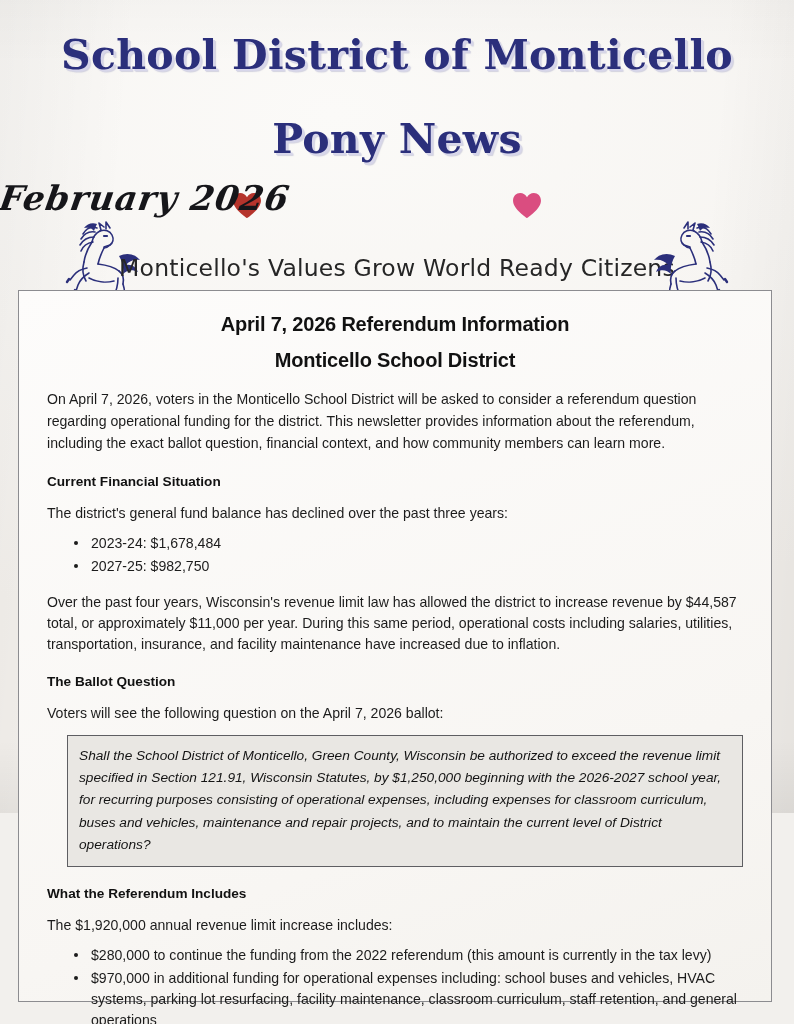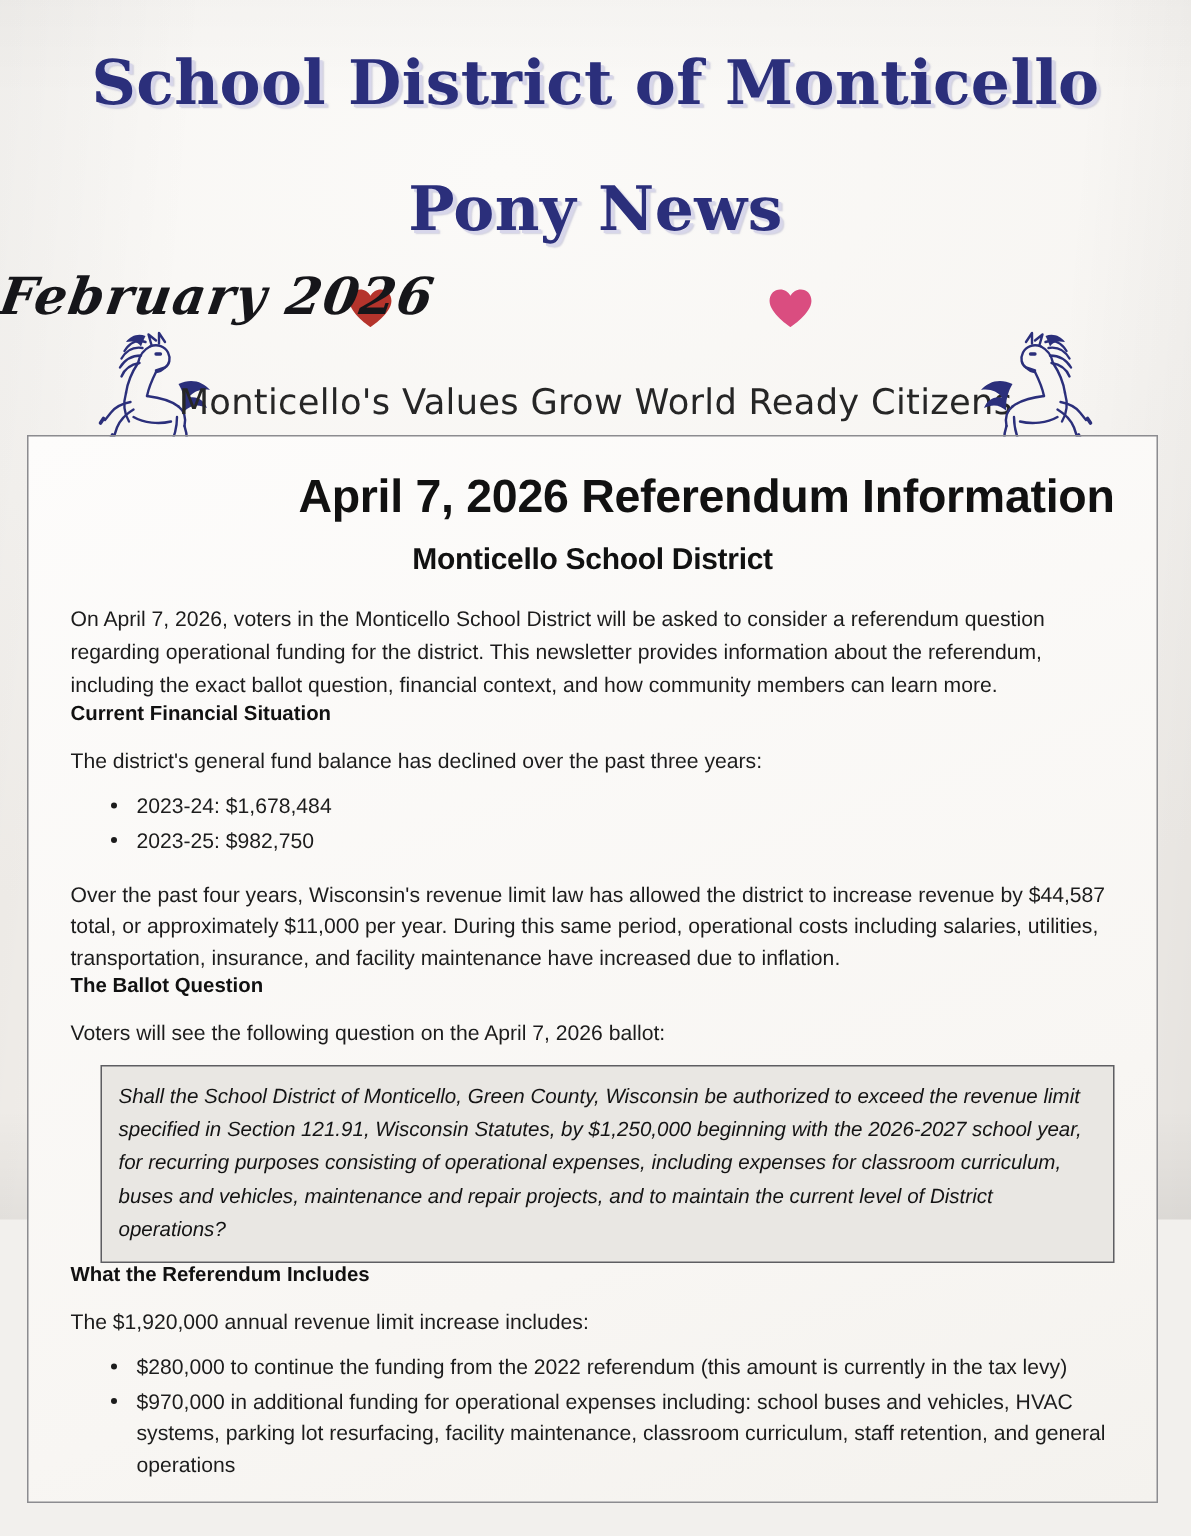--- a/index.html
+++ b/index.html
@@ -121,24 +121,24 @@
     width: 754px;
     height: 712px;
     box-sizing: border-box;
     border: 1px solid #8c8c90;
     background: linear-gradient(160deg, #fdfcfb 0%, #f8f6f3 70%, #f4f2ee 100%);
     padding: 22px 28px 0 28px;
     z-index: 2;
   }
 
   .doc-title {
-    text-align: right;
+    text-align: center;
     font-family: "Liberation Sans Narrow", "Liberation Sans", sans-serif;
     font-weight: 700;
-    font-size: 31px;
+    font-size: 20px;
     color: #111;
     letter-spacing: -0.2px;
   }
   .doc-subtitle {
     text-align: center;
     font-family: "Liberation Sans Narrow", "Liberation Sans", sans-serif;
     font-weight: 700;
     font-size: 20px;
     color: #111;
     margin-top: 13px;
@@ -150,20 +150,21 @@
     font-size: 14.1px;
     line-height: 1.55;
     color: #1c1c1c;
     margin-top: 17px;
   }
   .section-head {
     font-family: "Liberation Sans", sans-serif;
     font-weight: 700;
     font-size: 13.6px;
     color: #111;
+    margin-top: 19px;
   }
   .lead {
     font-family: "Liberation Sans", sans-serif;
     font-size: 14.1px;
     line-height: 1.5;
     color: #1c1c1c;
     margin-top: 14px;
   }
 
   ul.bullets {
@@ -321,21 +322,21 @@
 
     <div class="doc-title">April 7, 2026 Referendum Information</div>
     <div class="doc-subtitle">Monticello School District</div>
 
     <div class="body-text">On April 7, 2026, voters in the Monticello School District will be asked to consider a referendum question regarding operational funding for the district. This newsletter provides information about the referendum, including the exact ballot question, financial context, and how community members can learn more.</div>
 
     <div class="section-head">Current Financial Situation</div>
     <div class="lead">The district's general fund balance has declined over the past three years:</div>
     <ul class="bullets">
       <li>2023-24: $1,678,484</li>
-      <li>2023-25: $982,750</li>
+      <li>2027-25: $982,750</li>
     </ul>
     <div class="lead">Over the past four years, Wisconsin's revenue limit law has allowed the district to increase revenue by $44,587 total, or approximately $11,000 per year. During this same period, operational costs including salaries, utilities, transportation, insurance, and facility maintenance have increased due to inflation.</div>
 
     <div class="section-head">The Ballot Question</div>
     <div class="lead">Voters will see the following question on the April 7, 2026 ballot:</div>
     <div class="ballot-box">
       <div class="ballot-text">Shall the School District of Monticello, Green County, Wisconsin be authorized to exceed the revenue limit specified in Section 121.91, Wisconsin Statutes, by $1,250,000 beginning with the 2026-2027 school year, for recurring purposes consisting of operational expenses, including expenses for classroom curriculum, buses and vehicles, maintenance and repair projects, and to maintain the current level of District operations?</div>
     </div>
 
     <div class="section-head">What the Referendum Includes</div>

